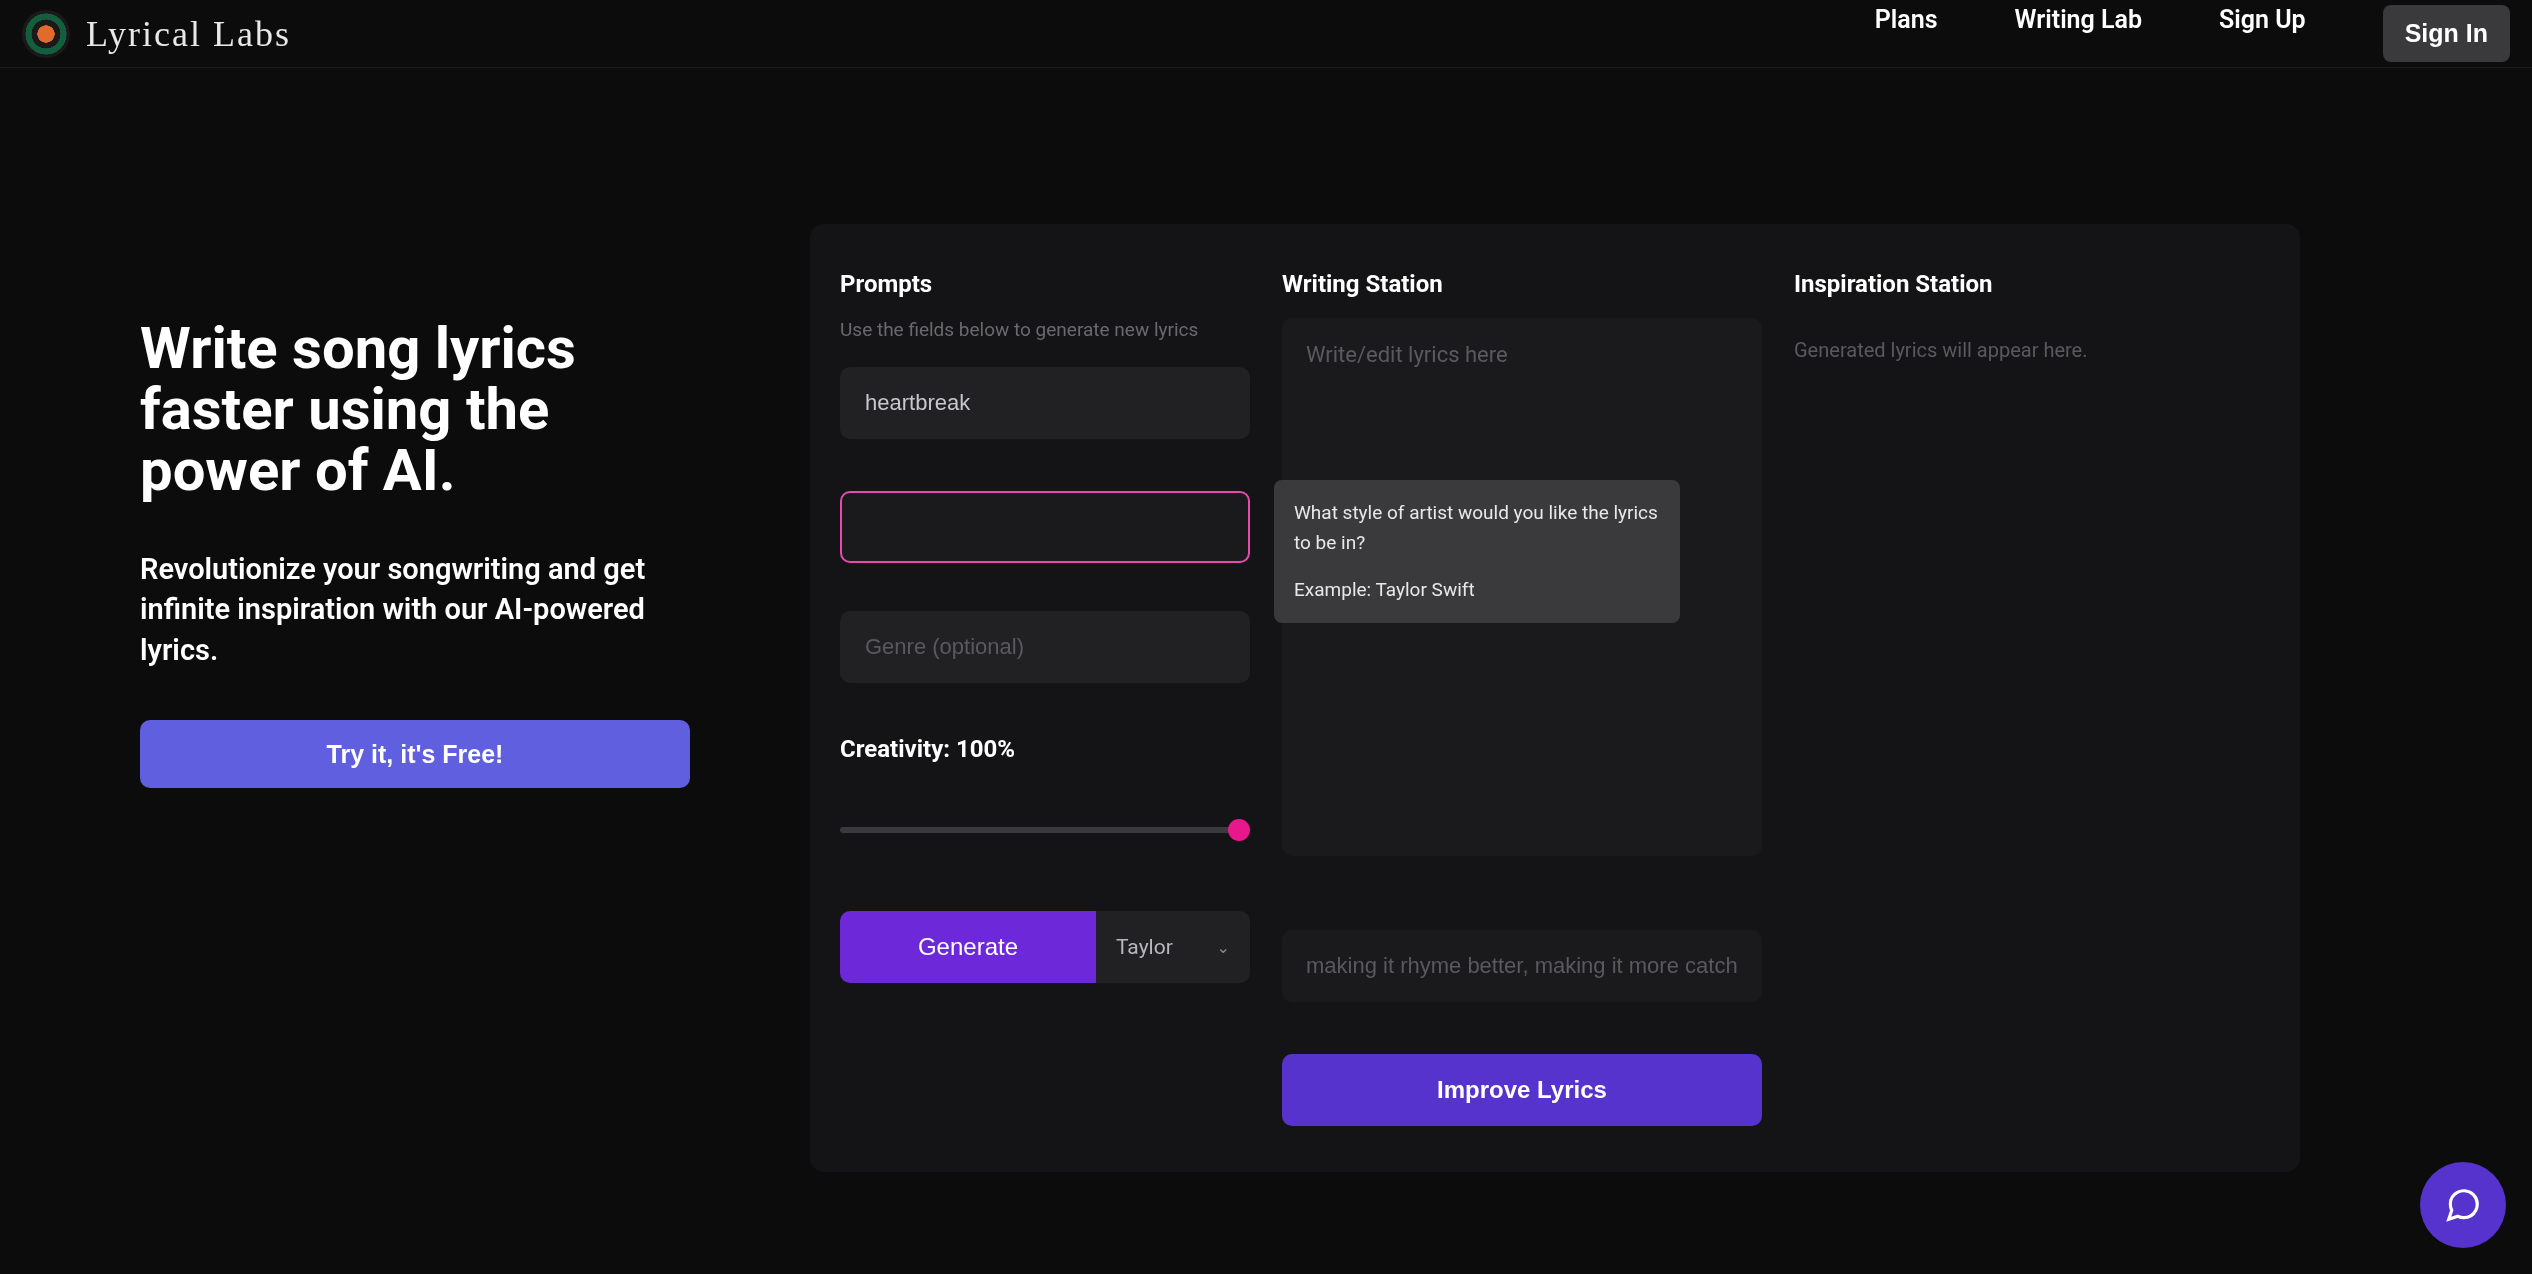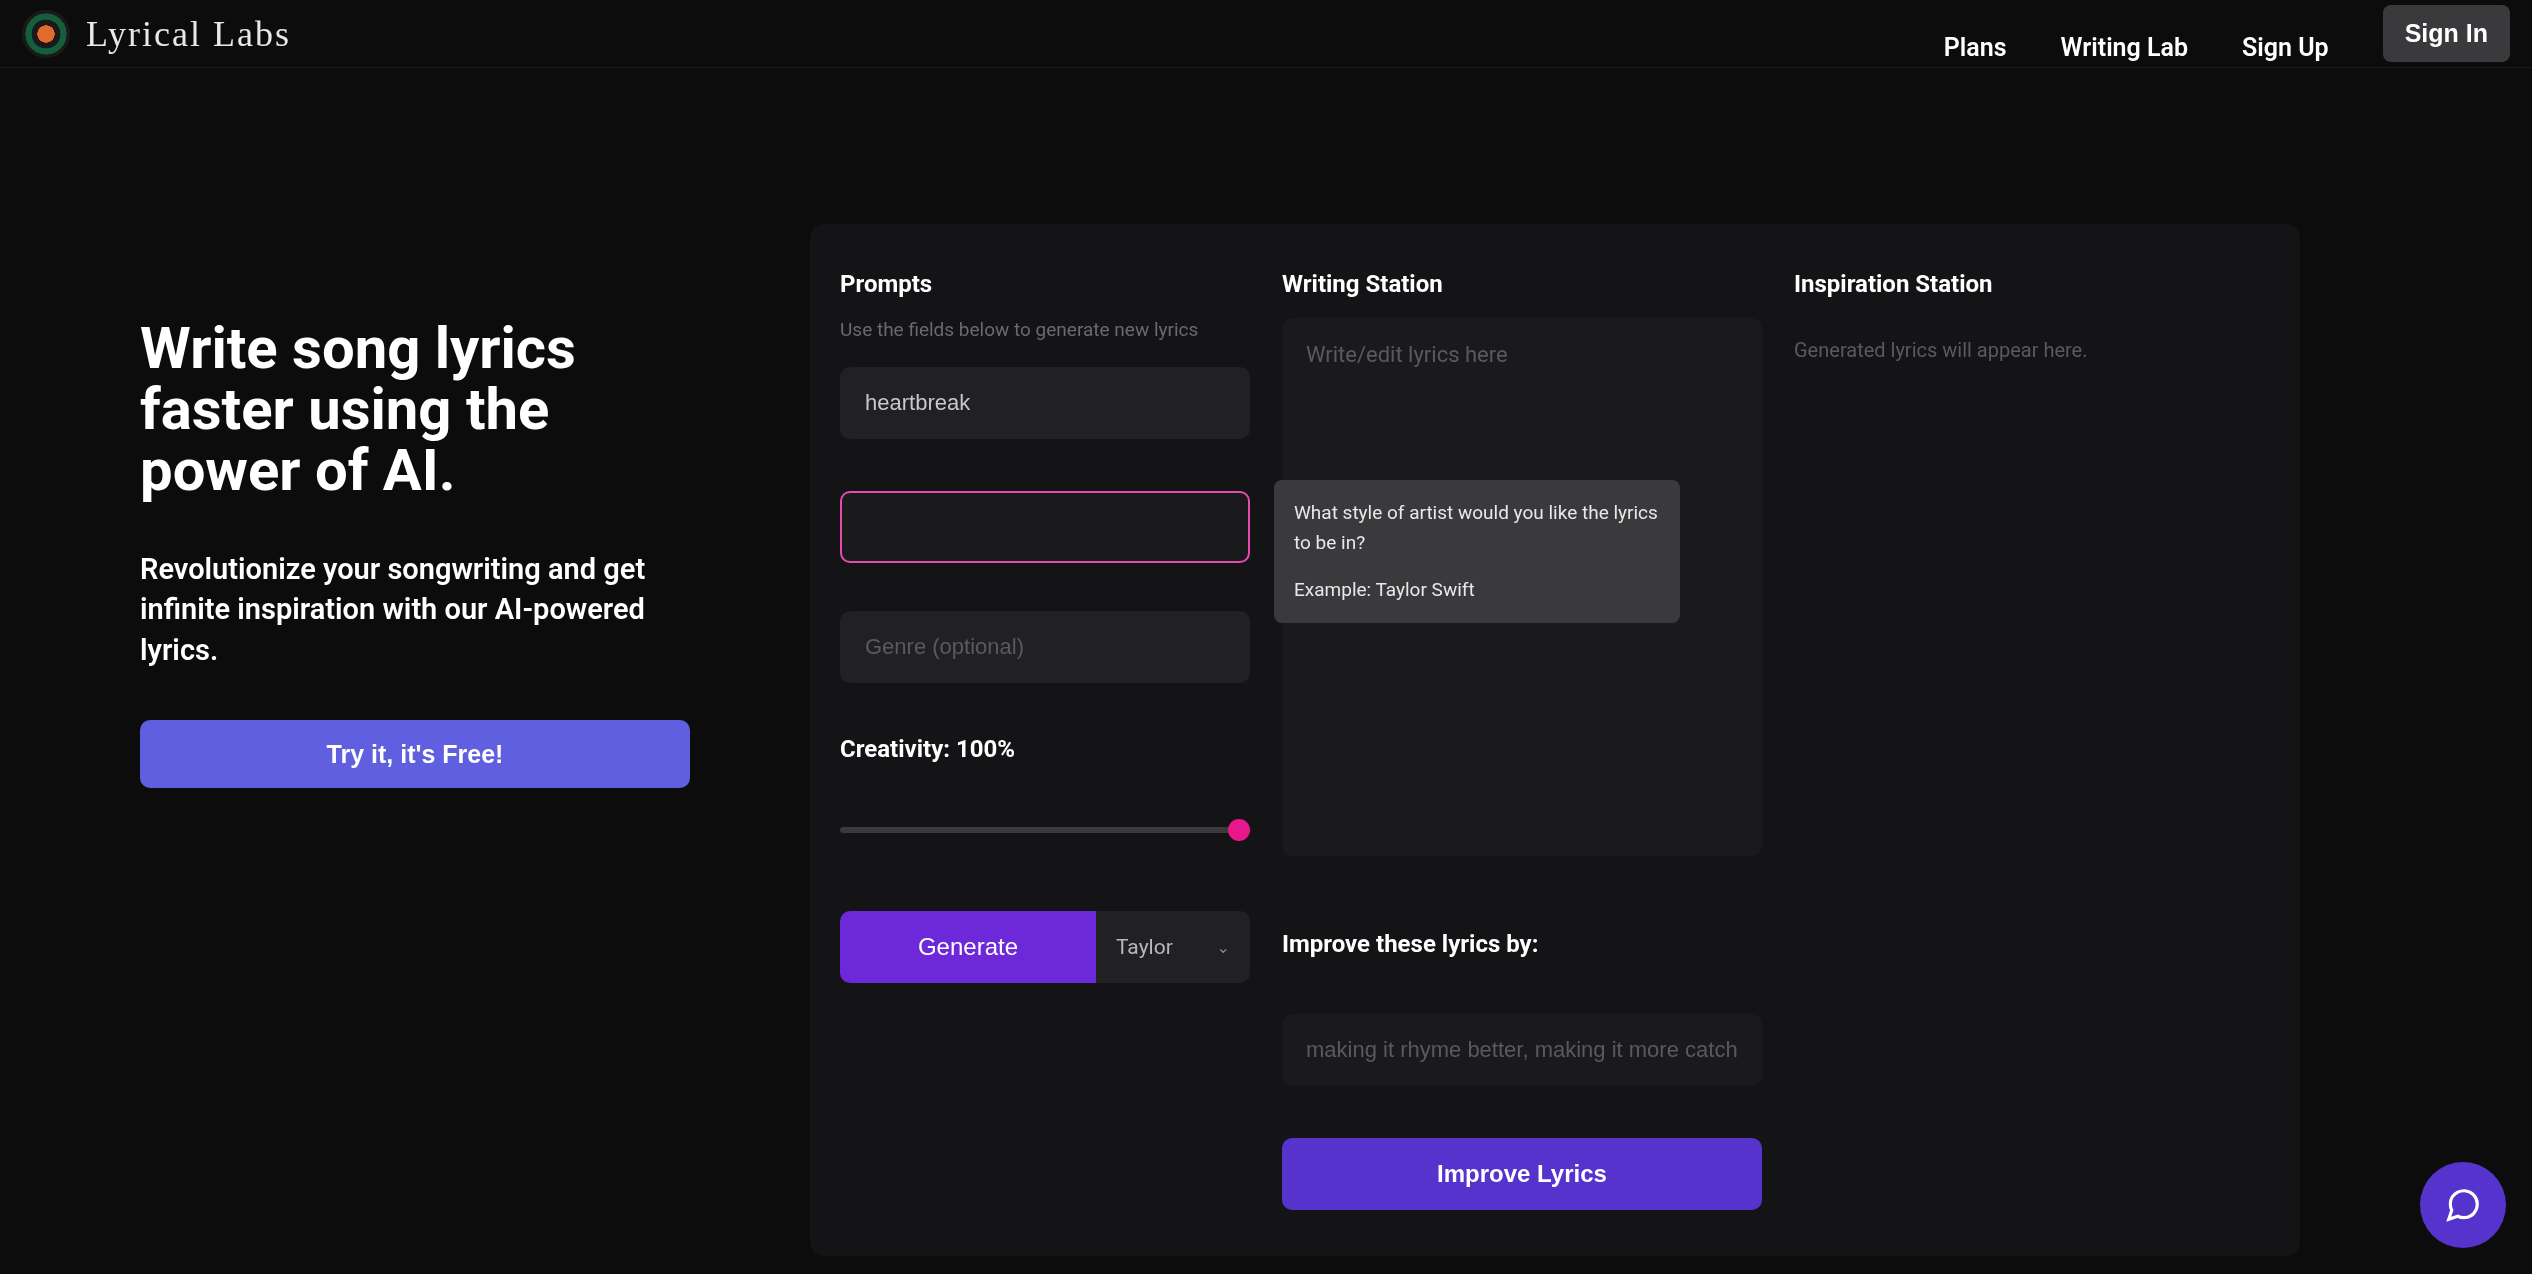--- a/index.html
+++ b/index.html
@@ -36,22 +36,22 @@
     position: relative;
   }
   .logo-text {
     font-family: "Brush Script MT", cursive;
     font-size: 36px;
     color: #e8e8e8;
     letter-spacing: 2px;
   }
   .nav {
     display: flex;
-    align-items: flex-end;
-    gap: 54px;
+    align-items: flex-start;
+    gap: 77px;
   }
   .nav a {
     color: #ffffff;
     text-decoration: none;
     font-size: 25px;
     font-weight: 600;
   }
   .signin-btn {
     background: #3a3a3d;
     color: #ffffff;
@@ -340,21 +340,20 @@
           <span>Taylor</span>
           <span class="chevron">⌄</span>
         </div>
       </div>
     </div>
 
     <div class="writing">
       <div class="section-title">Writing Station</div>
       <textarea class="lyrics-area" placeholder="Write/edit lyrics here" style=""></textarea>
 
-      <div class="improve-label">Improve these lyrics by:</div>
 
       <input class="improve-input" type="text" placeholder="making it rhyme better, making it more catchy, etc." style="">
 
       <button class="improve-btn">Improve Lyrics</button>
     </div>
 
     <div class="inspiration">
       <div class="section-title">Inspiration Station</div>
       <div class="insp-placeholder">Generated lyrics will appear here.</div>
     </div>

